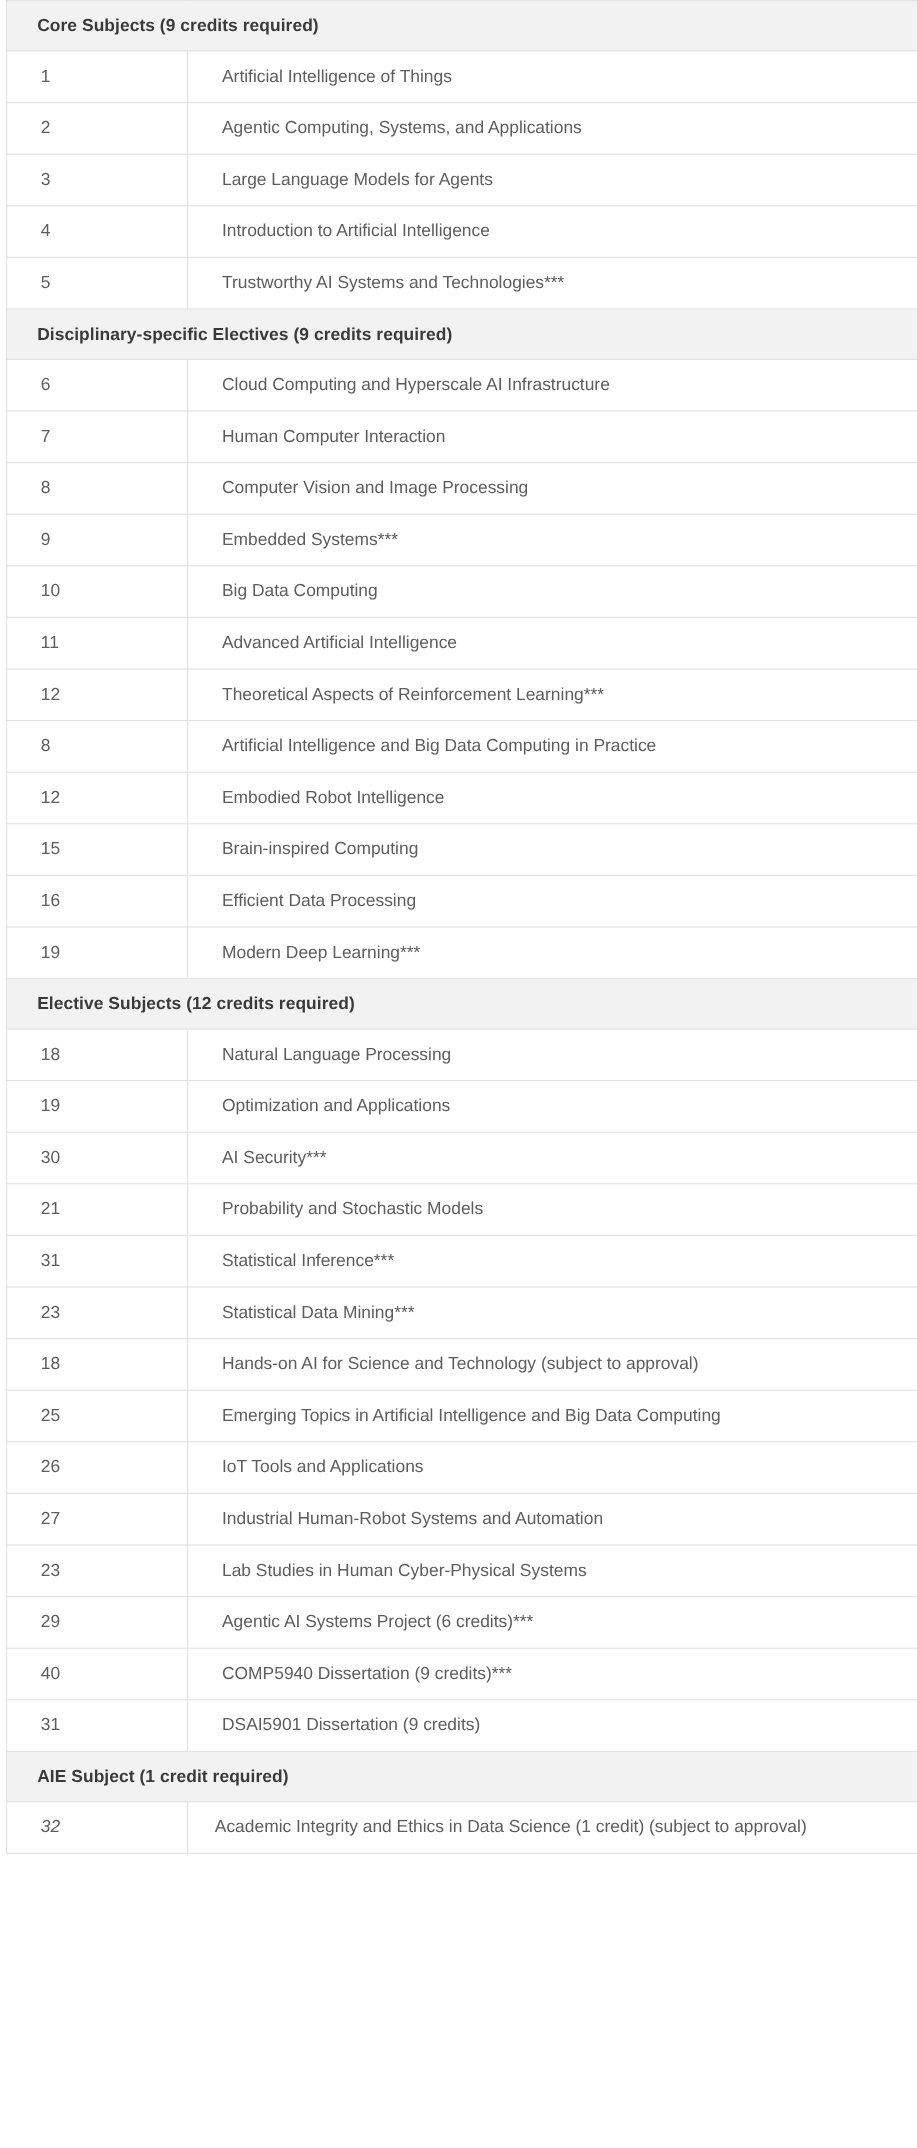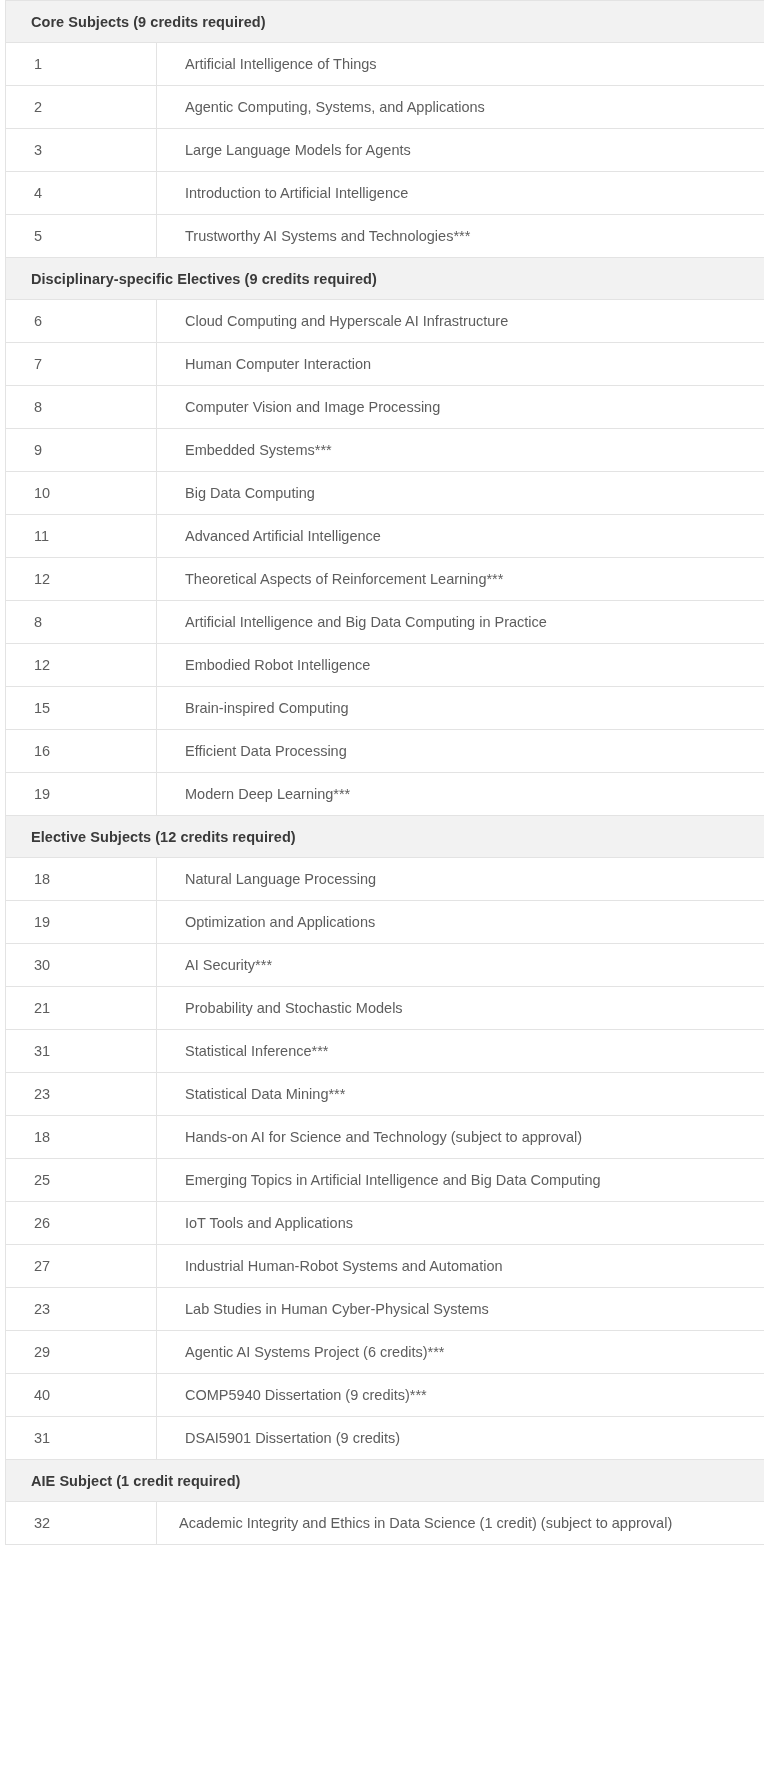--- a/index.html
+++ b/index.html
@@ -63,21 +63,21 @@
   td.cell-name {
     text-align: left;
     padding-left: 28px;
     font-size: 14.5px;
     color: #5d5d5d;
     font-weight: normal;
     white-space: nowrap;
   }
 
   
-  tr.aie-row td.cell-num { width: 125px; }
+  tr.aie-row td.cell-num { width: 125px; font-style: italic; }
   tr.aie-row td.cell-name { padding-left: 22px; }
 </style>
 </head>
 <body>
 
 <table class="curriculum-table">
   <colgroup>
     <col class="col-num">
     <col class="col-name">
   </colgroup>

